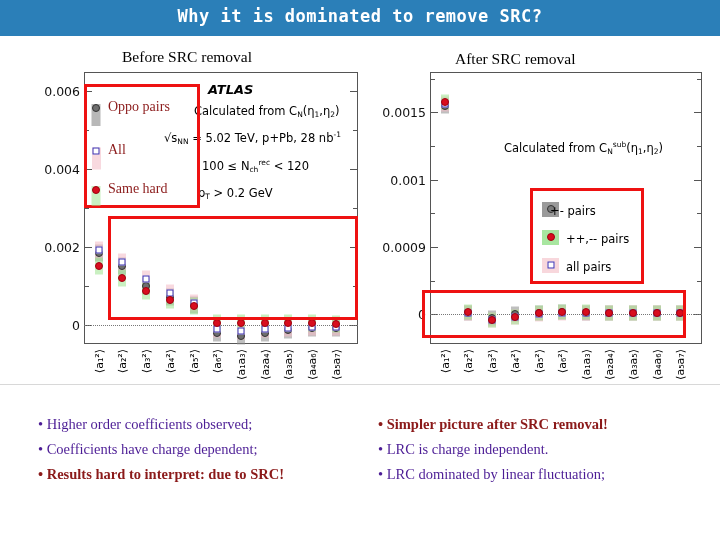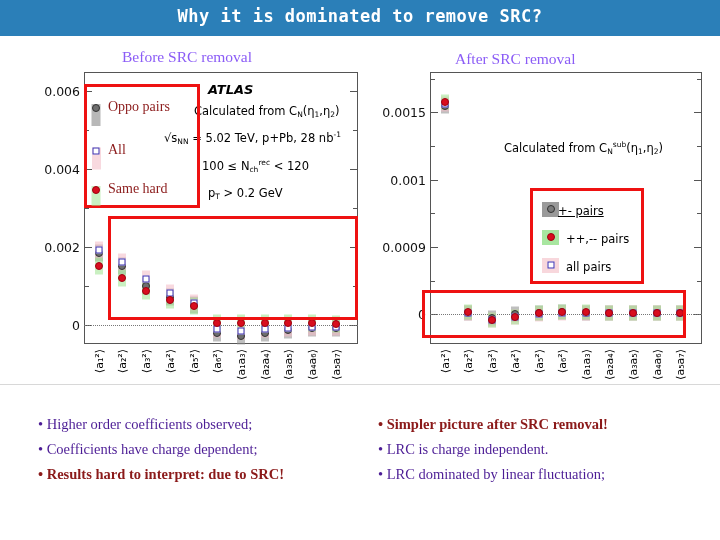--- a/index.html
+++ b/index.html
@@ -17,21 +17,21 @@
   }
   .titlebar .title{
     position:absolute;left:0;top:6px;width:720px;text-align:center;
     font-family:"DejaVu Sans Mono","Liberation Mono",monospace;
     font-size:17px;font-weight:700;color:#ffffff;letter-spacing:0.5px;
   }
 
   
   .col-head{
     position:absolute;font-family:"Liberation Serif",serif;
-    font-size:15.5px;color:#8b5cf6;white-space:nowrap;
+    font-size:15.5px;color:#000000;white-space:nowrap;
   }
   #head-left{left:122px;top:48px;}
   #head-right{left:455px;top:50px;}
 
   
   .panel{position:absolute;background:#ffffff;}
   #panel-left{left:12px;top:68px;width:348px;height:325px;}
   #panel-right{left:372px;top:68px;width:338px;height:325px;}
 
   .frame{
@@ -298,21 +298,21 @@
         <div class="xlab" style="left: 252.769px; top: 281px;">⟨a₂a₄⟩</div>
         <div class="xlab" style="left: 276.492px; top: 281px;">⟨a₃a₅⟩</div>
         <div class="xlab" style="left: 300.215px; top: 281px;">⟨a₄a₆⟩</div>
         <div class="xlab" style="left: 323.938px; top: 281px;">⟨a₅a₇⟩</div>
       </div>
 
     <div class="ann bold-it" style="left:196px;top:14px;">ATLAS</div>
     <div class="ann small" style="left:182px;top:36px;">Calculated from C<sub>N</sub>(η<sub>1</sub>,η<sub>2</sub>)</div>
     <div class="ann small" style="left:152px;top:62px;">√s<sub>NN</sub> = 5.02 TeV, p+Pb, 28 nb<sup>-1</sup></div>
     <div class="ann small" style="left:190px;top:90px;">100 ≤ N<sub>ch</sub><sup>rec</sup> &lt; 120</div>
-    <div class="ann small" style="left:196px;top:118px;">p<sub>T</sub> &gt; 0.2 GeV</div>
+    <div class="ann small" style="left:186px;top:118px;">p<sub>T</sub> &gt; 0.2 GeV</div>
 
     <div class="redbox" style="left:72px;top:16px;width:116px;height:124px;"></div>
 
     <div class="redbox" style="left:96px;top:148px;width:250px;height:104px;"></div>
 
     <div class="mk" style="left:84px;top:40px;">
       <div class="band" style="width:9px;height:22px;background:#7d7d7d;left:4px;top:11px;"></div>
       <div class="circ-grey" style="position:relative;"></div>
     </div>
     <div class="ovl" style="left:96px;top:31px;">Oppo pairs</div>
@@ -504,21 +504,21 @@
       </div>
 
     <div class="ann small" style="left:132px;top:72px;">Calculated from C<sub>N</sub><sup>sub</sup>(η<sub>1</sub>,η<sub>2</sub>)</div>
 
     <div class="redbox" style="left:158px;top:120px;width:114px;height:96px;"></div>
     <div id="right-legend">
         <div class="rleg-swatch" style="left: 170px; top: 134px; background: rgb(154, 154, 154);"></div>
         <div class="mk" style="left: 178.5px; top: 141px;">
           <div class="circ-grey" style="position: relative; background: rgb(123, 123, 123);"></div>
         </div>
-        <div class="rleg-item" style="left: 186px; top: 136px; text-decoration: underline;">+- pairs</div>
+        <div class="rleg-item" style="left: 178px; top: 136px;">+- pairs</div>
         <div class="rleg-swatch" style="left: 170px; top: 162px; background: rgb(168, 230, 160);"></div>
         <div class="mk" style="left: 178.5px; top: 169px;">
           <div class="circ-red" style="position: relative;"></div>
         </div>
         <div class="rleg-item" style="left: 194px; top: 164px;">++,-- pairs</div>
         <div class="rleg-swatch" style="left: 170px; top: 190px; background: rgb(248, 215, 220);"></div>
         <div class="mk" style="left: 178.5px; top: 197px;">
           <div class="sq-open" style="position: relative;"></div>
         </div>
         <div class="rleg-item" style="left: 194px; top: 192px;">all pairs</div>

